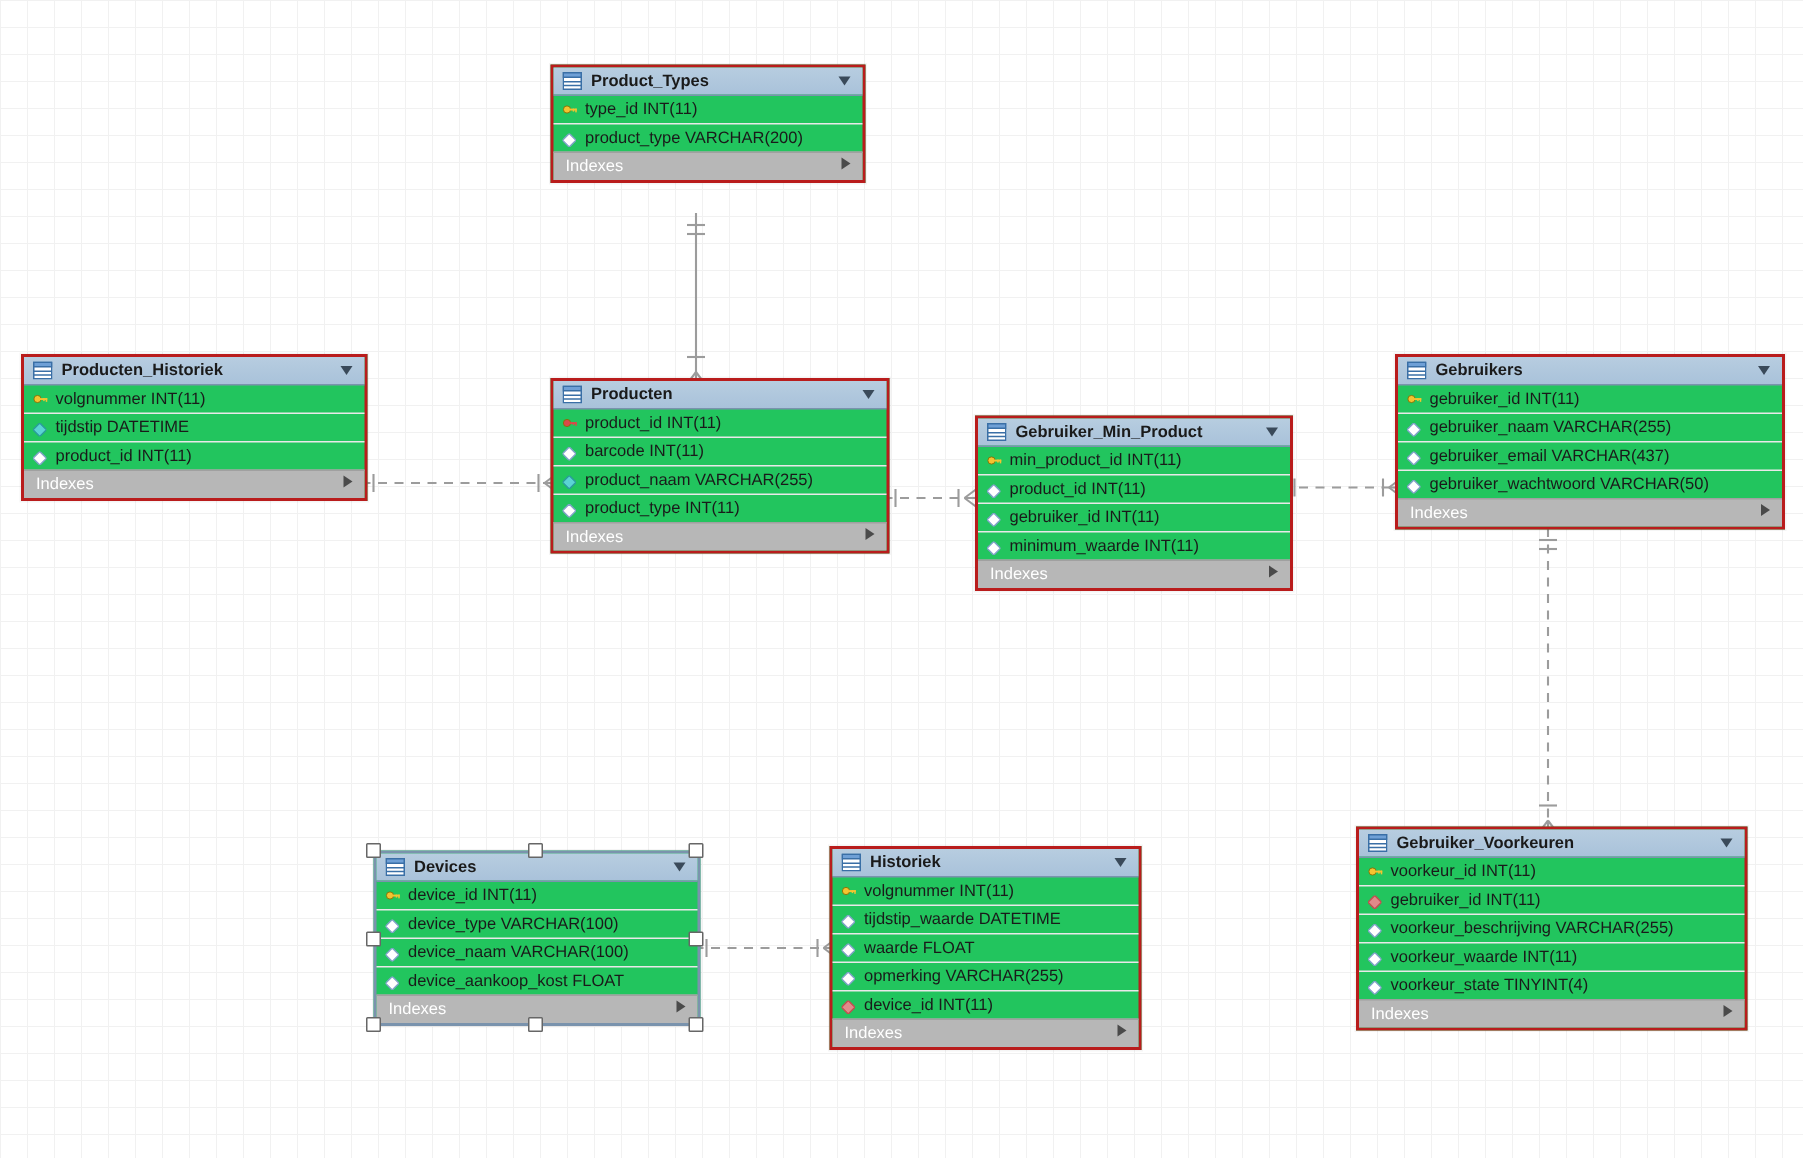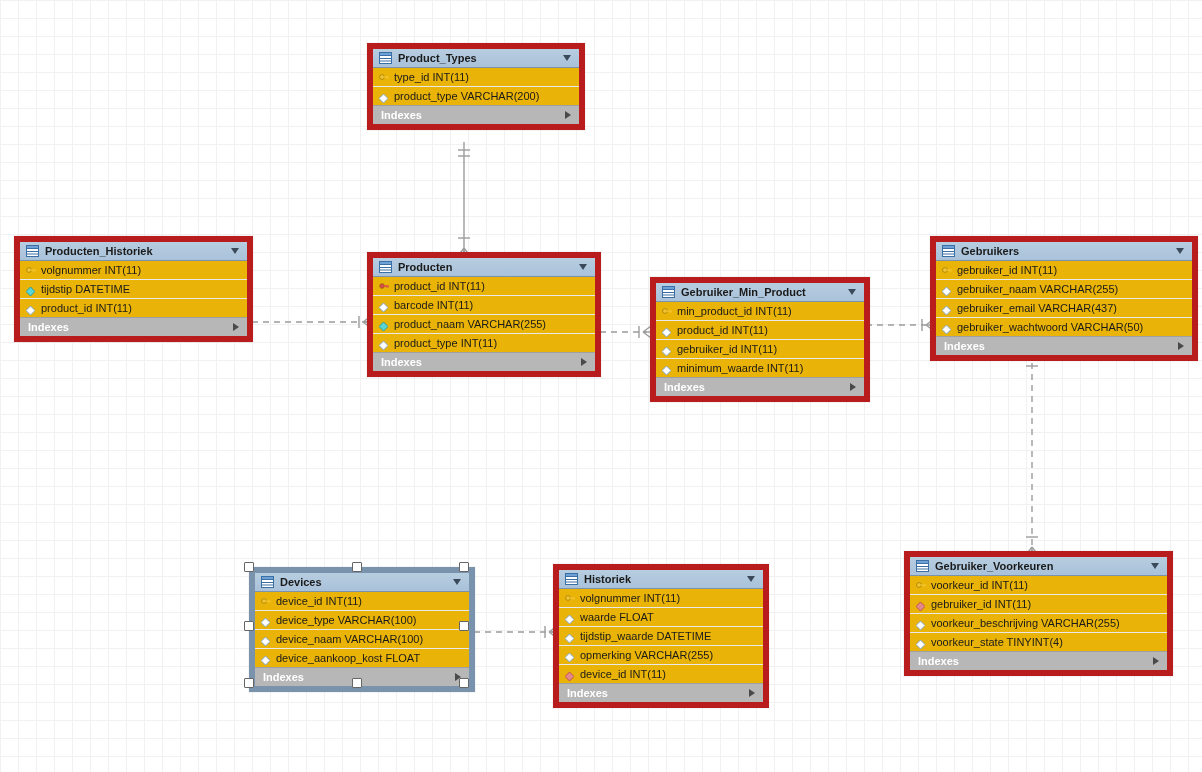--- a/index.html
+++ b/index.html
@@ -5,32 +5,32 @@
   html,body{margin:0;padding:0;width:1202px;height:772px;font-family:Tahoma,Verdana,sans-serif;font-size:11px;color:#1a1a1a;background:#fff;position:relative;overflow:hidden}
   
   .grid{position:absolute;inset:0;
         background-image:linear-gradient(#f1f1f1 1px,transparent 1px),linear-gradient(90deg,#f1f1f1 1px,transparent 1px);
         background-size:18px 18px;pointer-events:none}
   
   svg.conn{position:absolute;inset:0;width:1202px;height:772px;pointer-events:none}
   svg.conn line{stroke:#9c9c9c;stroke-width:1.4}
   svg.conn line.dash{stroke-dasharray:6 5}
   
-  .tbl{position:absolute;border:6px solid #b91c1c;background:#eab308;box-shadow:0 0 0 1px rgba(0,0,0,.04)}
+  .tbl{position:absolute;border:2px solid #b91c1c;background:#22c55e;box-shadow:0 0 0 1px rgba(0,0,0,.04)}
   .tbl.sel{border-color:#7a93ad}
   .tbl .hdr{display:flex;align-items:center;gap:6px;background:linear-gradient(#b7cde0,#a9c2da);border-bottom:1px solid #7a93ad;padding:3px 6px;font-weight:bold}
   .tbl .hdr .tblicon{width:13px;height:12px;display:inline-block}
   .tbl .hdr .tblicon svg{display:block}
   .tbl .hdr .ttl{flex:1;white-space:nowrap}
   .tbl .hdr .arrow{width:0;height:0;border-left:4px solid transparent;border-right:4px solid transparent;border-top:6px solid #3a4a5a;margin-right:2px}
   .tbl .rows{}
   .tbl .row{display:flex;align-items:flex-end;gap:6px;padding:3px 6px;border-bottom:1px solid #e9e9e9;white-space:nowrap}
   .tbl .row:last-child{border-bottom:none}
   .ico{width:9px;height:9px;display:inline-block;flex:0 0 9px}
-  .tbl .idx{background:#b7b7b7;color:#fff;display:flex;align-items:center;justify-content:space-between;padding:3px 8px;border-top:1px solid #a0a0a0;font-weight:bold}
+  .tbl .idx{background:#b7b7b7;color:#fff;display:flex;justify-content:space-between;padding:3px 8px;border-top:1px solid #a0a0a0;font-weight:normal}
   .tbl .idx .ir{width:0;height:0;border-top:4px solid transparent;border-bottom:4px solid transparent;border-left:6px solid #4a4a4a}
   
   .sel-handles{position:absolute;pointer-events:none}
   .sel-handles .h{position:absolute;width:8px;height:8px;background:#fff;border:1px solid #666;border-radius:1px}
 </style>
 </head>
 <body>
 
 <div class="grid"></div>
 <svg class="conn">
@@ -380,32 +380,32 @@
             <rect x="4.5" y="2.4" width="5" height="1.3" fill="#f4c430"></rect>
             <rect x="8.5" y="2.4" width="1" height="2.5" fill="#f4c430"></rect>
             <rect x="6.8" y="2.4" width="1" height="2" fill="#f4c430"></rect>
           </svg></span>
         <span>volgnummer INT(11)</span>
       </div>
       <div class="row">
         <span class="ico"><svg width="9" height="9" viewBox="0 0 9 9">
             <polygon points="4.5,0 9,4.5 4.5,9 0,4.5" fill="#ffffff" stroke="#7fa3c7" stroke-width="1"></polygon>
           </svg></span>
+        <span>tijdstip_waarde DATETIME</span>
+      </div>
+      <div class="row">
+        <span class="ico"><svg width="9" height="9" viewBox="0 0 9 9">
+            <polygon points="4.5,0 9,4.5 4.5,9 0,4.5" fill="#ffffff" stroke="#7fa3c7" stroke-width="1"></polygon>
+          </svg></span>
         <span>waarde FLOAT</span>
       </div>
       <div class="row">
         <span class="ico"><svg width="9" height="9" viewBox="0 0 9 9">
             <polygon points="4.5,0 9,4.5 4.5,9 0,4.5" fill="#ffffff" stroke="#7fa3c7" stroke-width="1"></polygon>
           </svg></span>
-        <span>tijdstip_waarde DATETIME</span>
-      </div>
-      <div class="row">
-        <span class="ico"><svg width="9" height="9" viewBox="0 0 9 9">
-            <polygon points="4.5,0 9,4.5 4.5,9 0,4.5" fill="#ffffff" stroke="#7fa3c7" stroke-width="1"></polygon>
-          </svg></span>
         <span>opmerking VARCHAR(255)</span>
       </div>
       <div class="row">
         <span class="ico"><svg width="9" height="9" viewBox="0 0 9 9">
             <polygon points="4.5,0 9,4.5 4.5,9 0,4.5" fill="#e28a8a" stroke="#c05050" stroke-width="1"></polygon>
           </svg></span>
         <span>device_id INT(11)</span>
       </div>
     </div>
     <div class="idx">
@@ -440,20 +440,26 @@
         <span class="ico"><svg width="9" height="9" viewBox="0 0 9 9">
             <polygon points="4.5,0 9,4.5 4.5,9 0,4.5" fill="#e28a8a" stroke="#c05050" stroke-width="1"></polygon>
           </svg></span>
         <span>gebruiker_id INT(11)</span>
       </div>
       <div class="row">
         <span class="ico"><svg width="9" height="9" viewBox="0 0 9 9">
             <polygon points="4.5,0 9,4.5 4.5,9 0,4.5" fill="#ffffff" stroke="#7fa3c7" stroke-width="1"></polygon>
           </svg></span>
         <span>voorkeur_beschrijving VARCHAR(255)</span>
+      </div>
+      <div class="row">
+        <span class="ico"><svg width="9" height="9" viewBox="0 0 9 9">
+            <polygon points="4.5,0 9,4.5 4.5,9 0,4.5" fill="#ffffff" stroke="#7fa3c7" stroke-width="1"></polygon>
+          </svg></span>
+        <span>voorkeur_waarde INT(11)</span>
       </div>
       <div class="row">
         <span class="ico"><svg width="9" height="9" viewBox="0 0 9 9">
             <polygon points="4.5,0 9,4.5 4.5,9 0,4.5" fill="#ffffff" stroke="#7fa3c7" stroke-width="1"></polygon>
           </svg></span>
         <span>voorkeur_state TINYINT(4)</span>
       </div>
     </div>
     <div class="idx">
       <span>Indexes</span>

